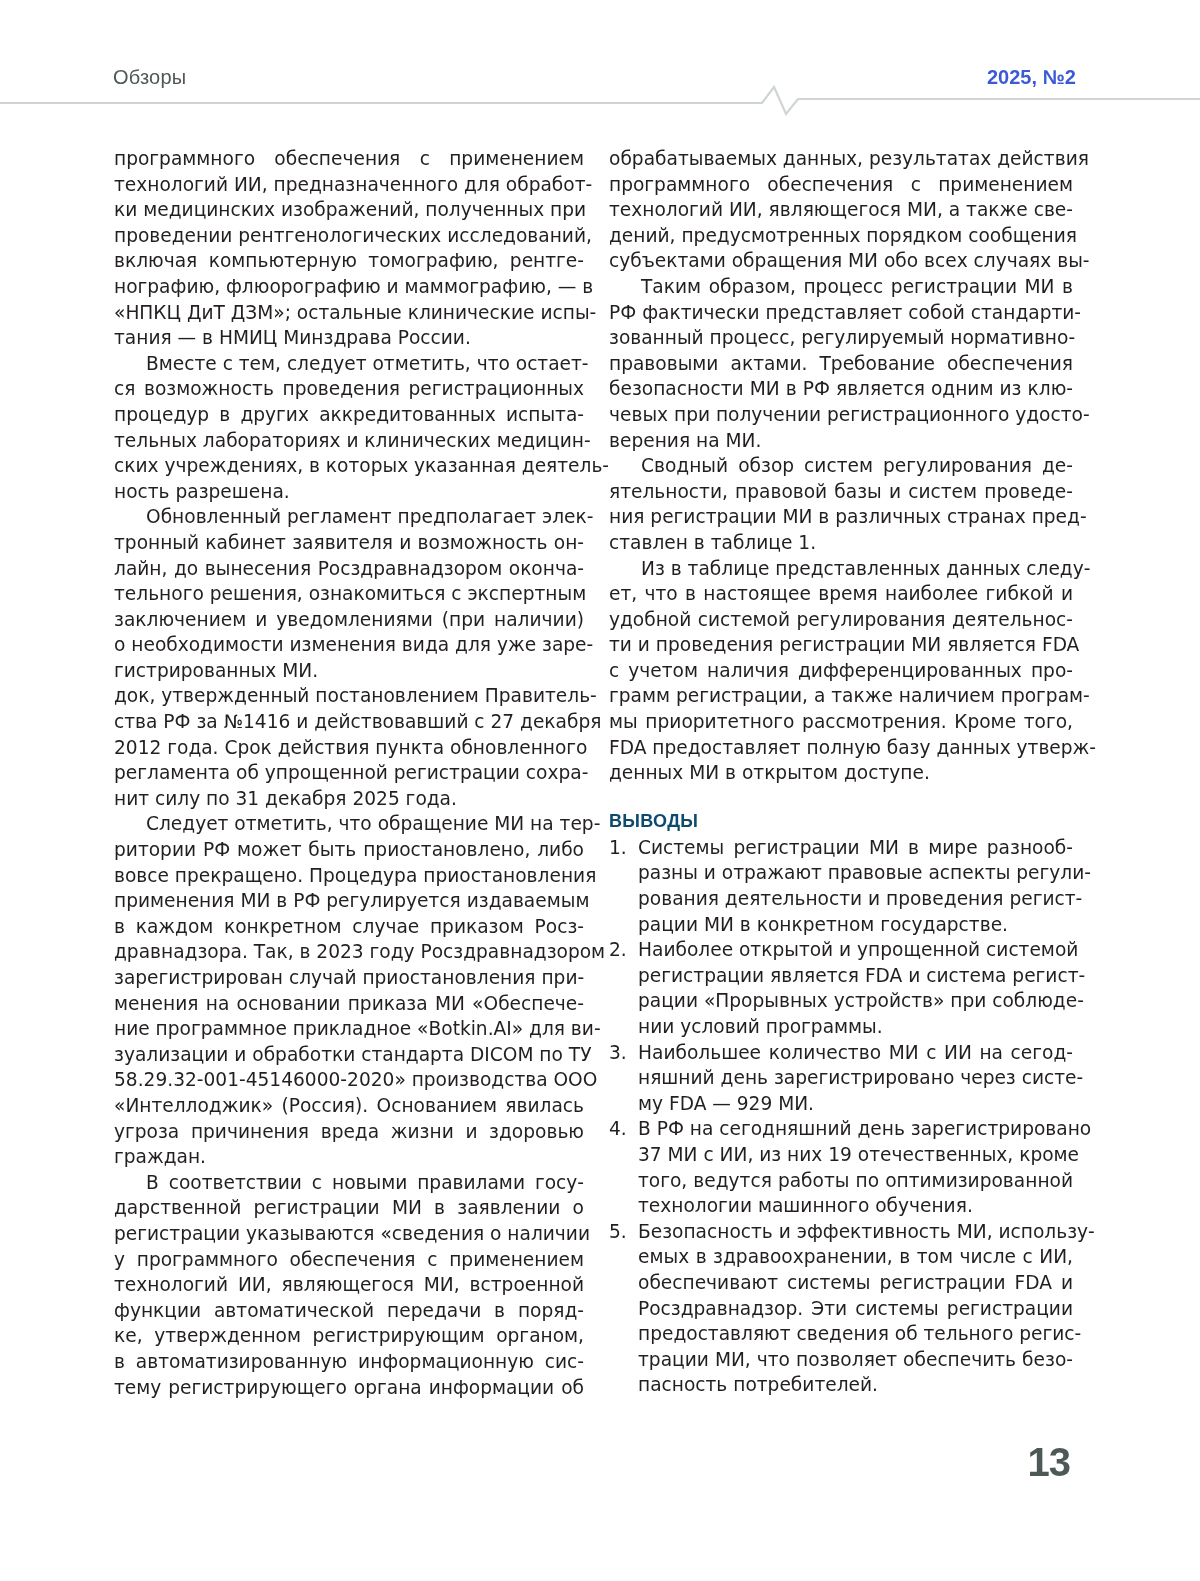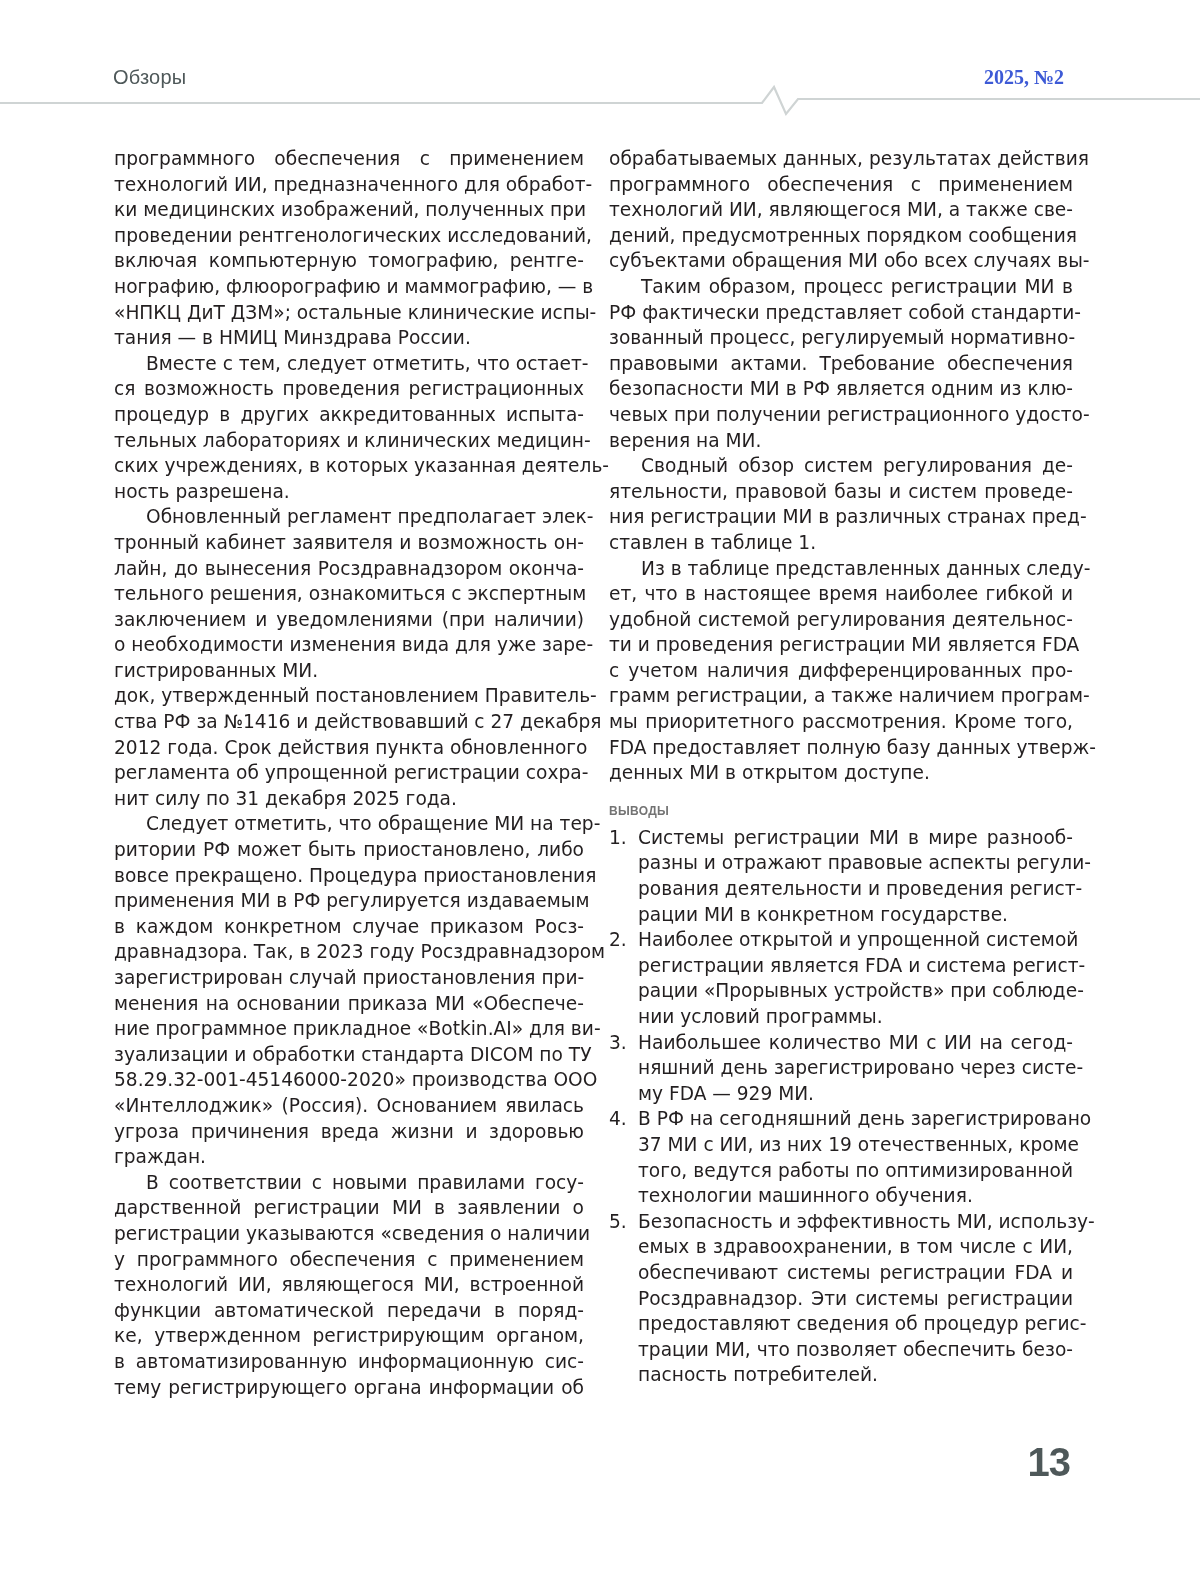--- a/index.html
+++ b/index.html
@@ -1,32 +1,32 @@
 <!DOCTYPE html>
 <html><head>
 <meta charset="utf-8">
 <style>
   html, body { margin: 0; padding: 0; background: #ffffff; }
   body { width: 1200px; height: 1581px; position: relative; overflow: hidden;
          font-family: "DejaVu Sans", sans-serif; color: #231f20; }
   .header { position: absolute; left: 0; top: 0; width: 1200px; height: 120px; }
   .section-label { position: absolute; left: 113px; top: 66px; font-size: 20px; font-weight: normal;
                    color: #4e5859; letter-spacing: 0.2px; font-family: "Liberation Sans", sans-serif; }
-  .issue-label { position: absolute; right: 136px; top: 66px; font-size: 20px; font-weight: bold;
-                 color: #3d5ad6; font-family: Liberation Serif, serif; }
+  .issue-label { position: absolute; right: 124px; top: 66px; font-size: 20px; font-weight: bold;
+                 color: #3d5ad6; font-family: Liberation Sans, sans-serif; }
   .header-rule { position: absolute; left: 0; top: 0; }
   .col { position: absolute; top: 146px; width: 470px; font-size: 18.6px; line-height: 25.6px; }
   .col-left { left: 114px; }
   .col-right { left: 609px; width: 464px; }
   .para { margin: 0; }
   .line { display: block; text-align: justify; text-align-last: justify; white-space: nowrap;
           height: 25.6px; overflow: visible; }
   .line.last { text-align-last: left; }
   .line.indent { padding-left: 32px; }
-  .heading { color: #737373; font-weight: bold; font-size: 12px; margin-top: 12px; height: 27px;
+  .heading { color: #0c4a6e; font-weight: bold; font-size: 18px; margin-top: 22px; height: 27px;
              line-height: 27px; letter-spacing: 0.3px; font-family: "Liberation Sans", sans-serif; }
   .list-item { position: relative; padding-left: 29px; }
   .list-num { position: absolute; left: 0; top: 0; }
   .page-number { position: absolute; right: 130px; top: 1440px; font-size: 40px; font-weight: bold;
                  color: #4e5859; font-family: "Liberation Sans", sans-serif; letter-spacing: -1px; }
 </style>
 </head>
 <body>
 
 <div class="header">
@@ -162,20 +162,20 @@
         <span class="line">37 МИ с ИИ, из них 19 отечественных, кроме</span>
         <span class="line">того, ведутся работы по оптимизированной</span>
         <span class="line last">технологии машинного обучения.</span>
       </div>
       <div class="list-item">
         <span class="list-num">5.</span>
         <span class="line">Безопасность и эффективность МИ, использу-</span>
         <span class="line">емых в здравоохранении, в том числе с ИИ,</span>
         <span class="line">обеспечивают системы регистрации FDA и</span>
         <span class="line">Росздравнадзор. Эти системы регистрации</span>
-        <span class="line">предоставляют сведения об процедур регис-</span>
+        <span class="line">предоставляют сведения об тельного регис-</span>
         <span class="line">трации МИ, что позволяет обеспечить безо-</span>
         <span class="line last">пасность потребителей.</span>
       </div>
     </div>
   </div>
 
 <div class="page-number">13</div>
 
 </body></html>

